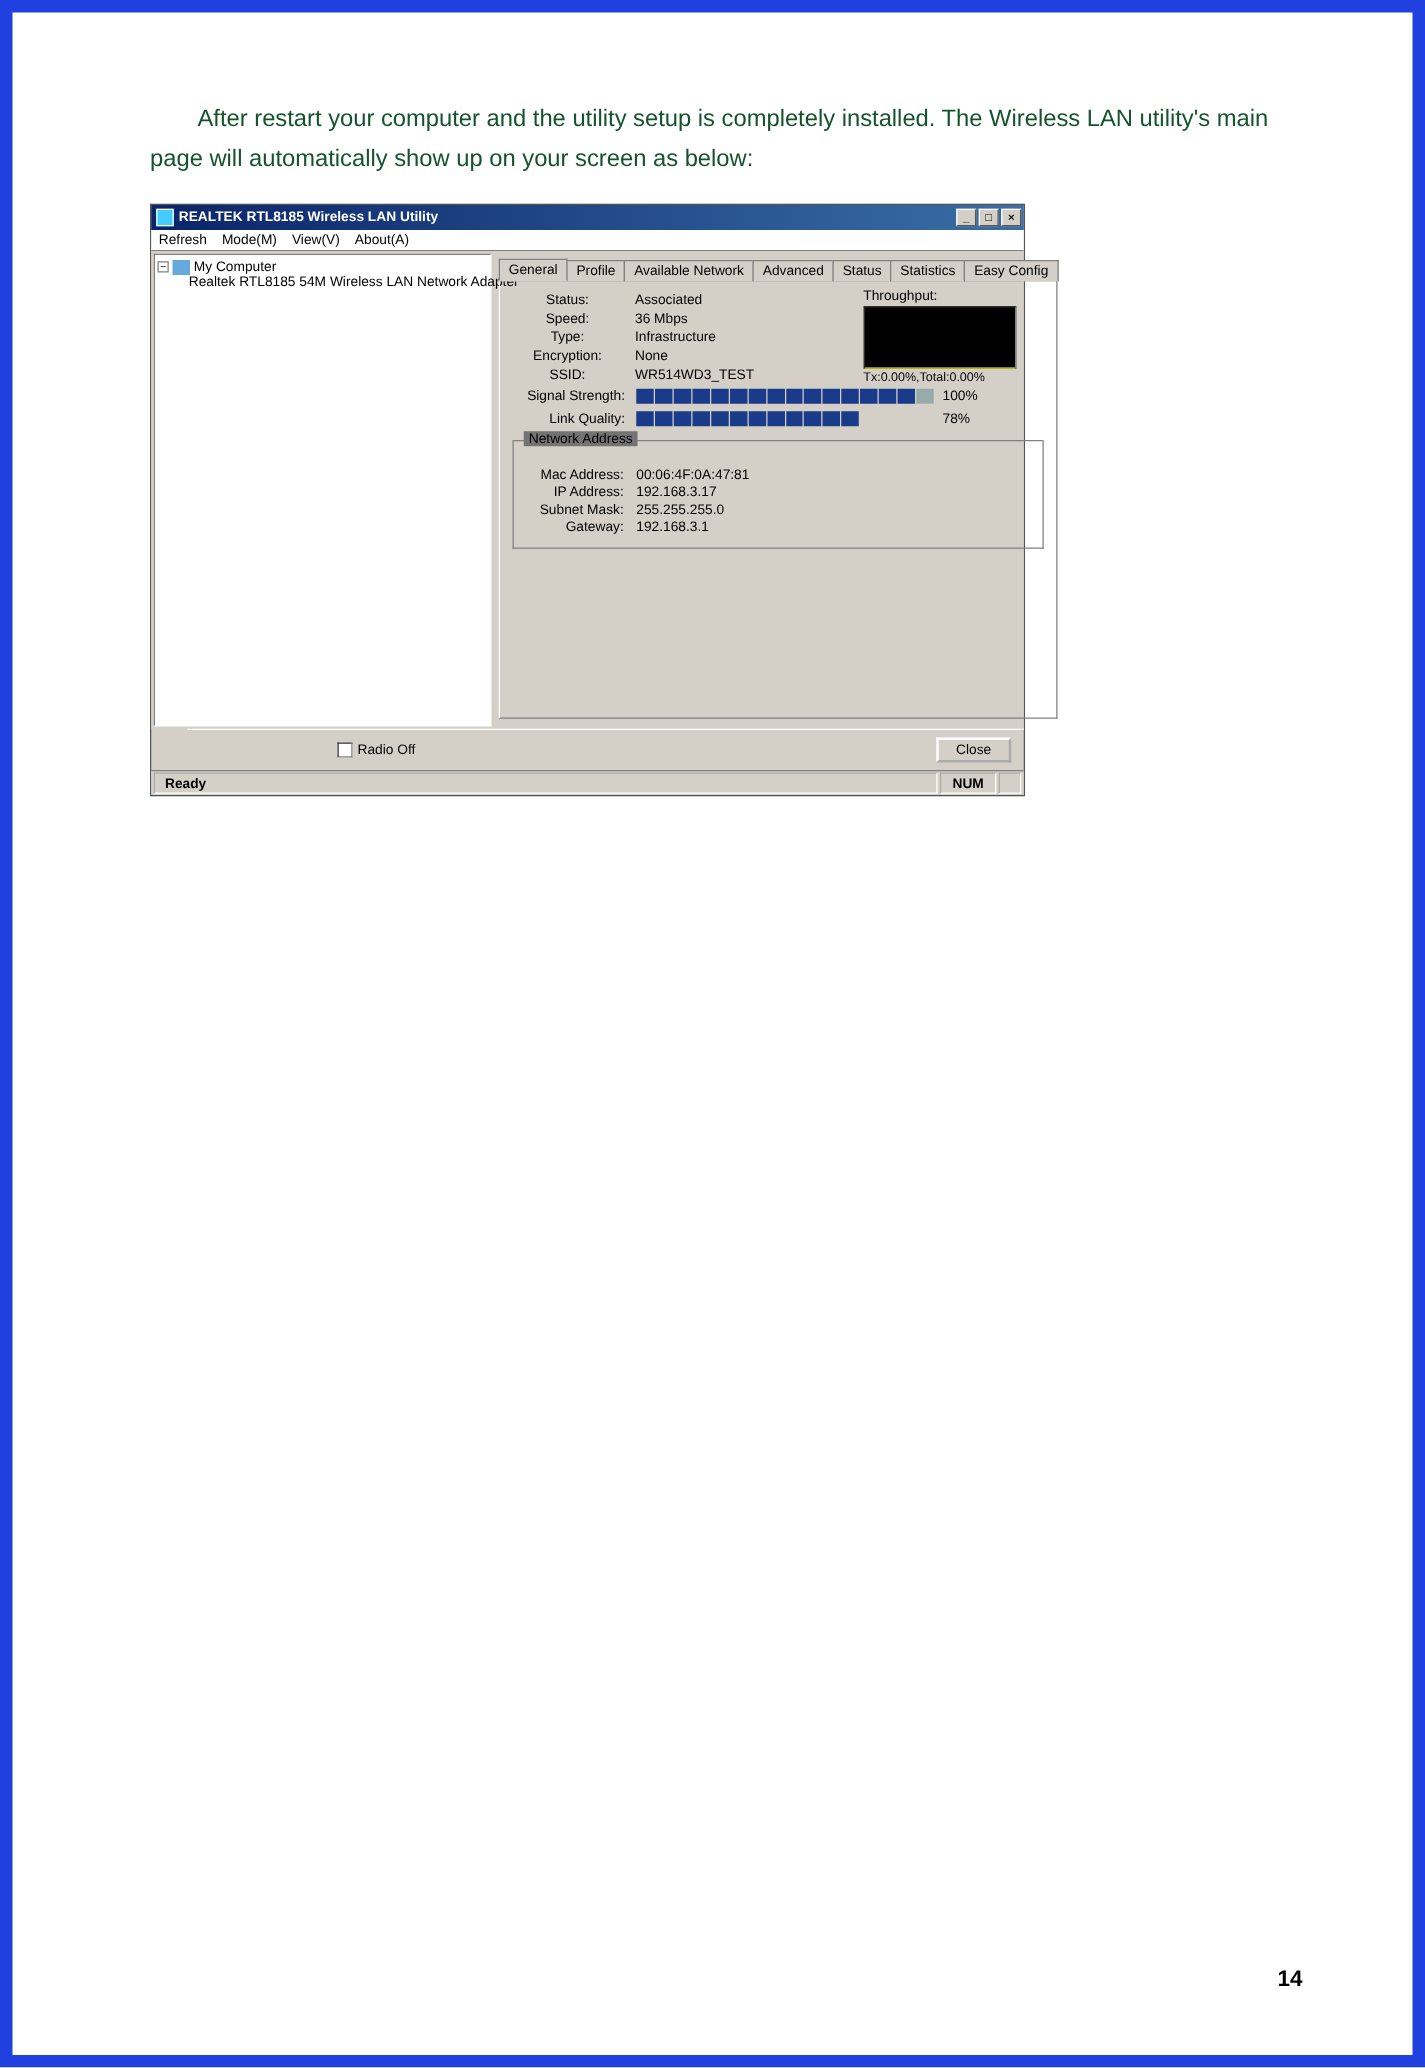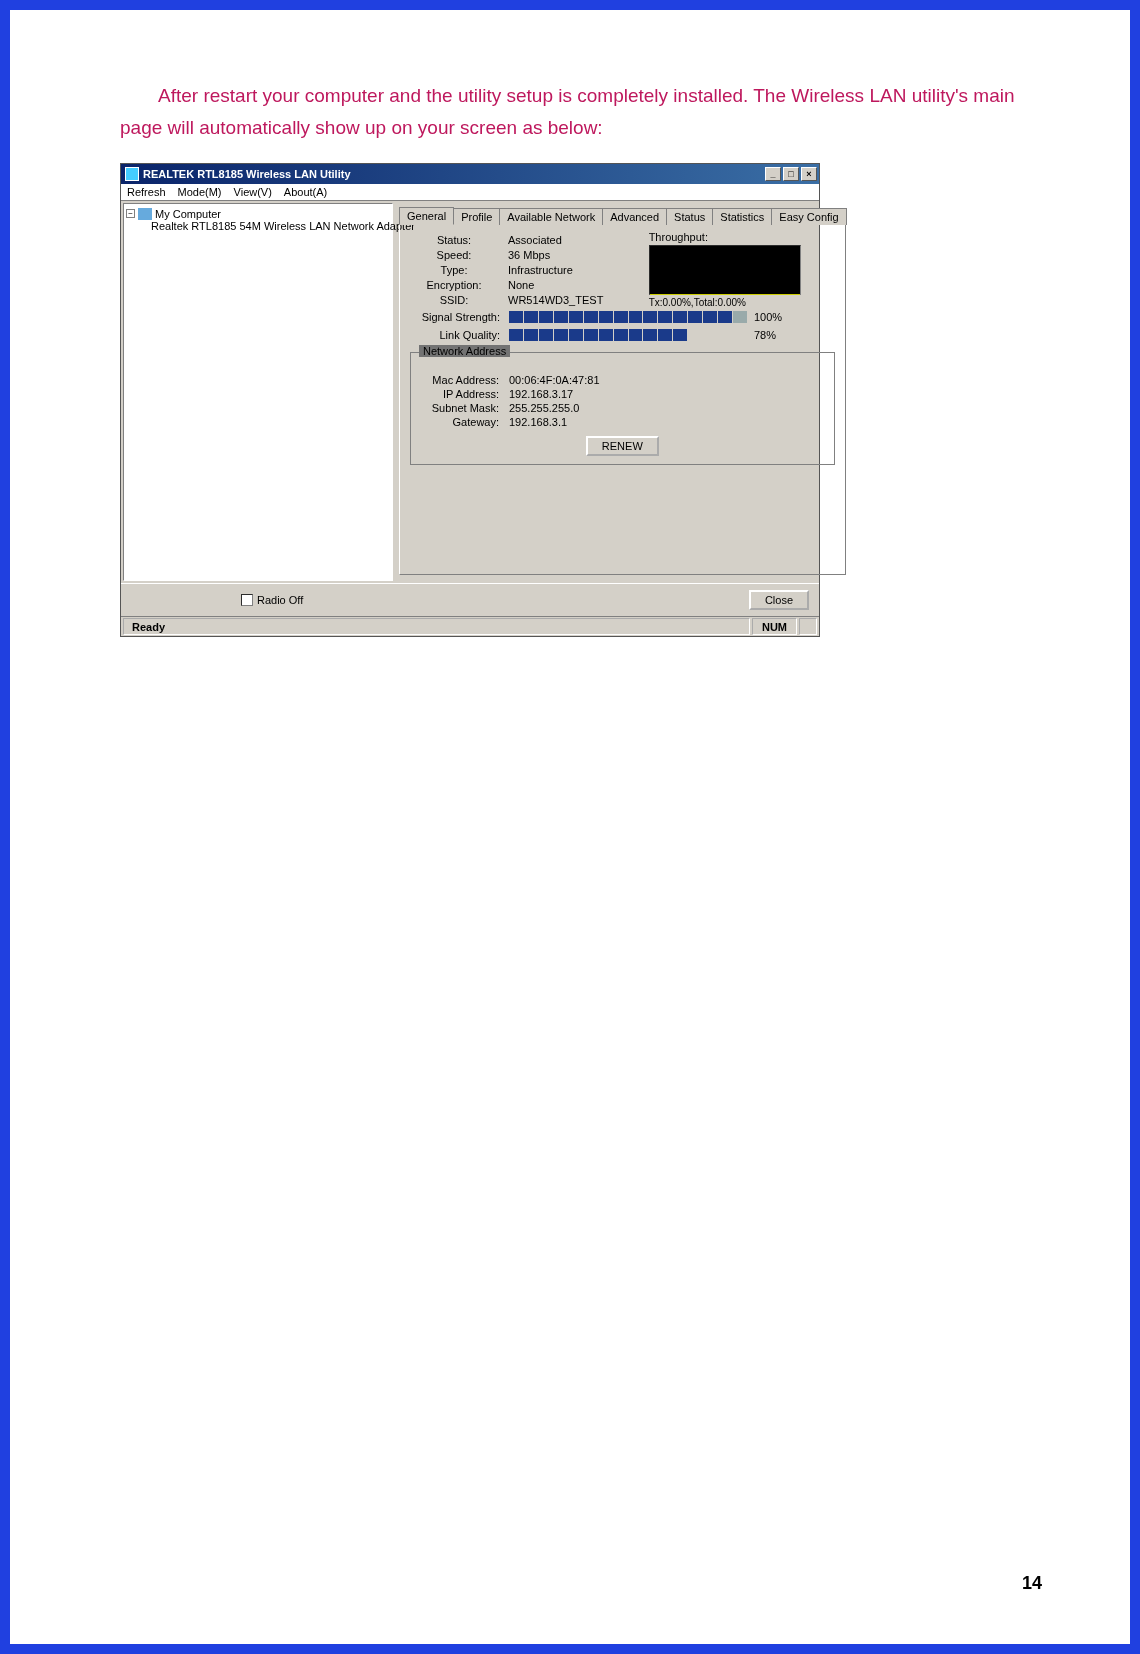--- a/index.html
+++ b/index.html
@@ -18,21 +18,21 @@
   .page-inner {
     width: 100%;
     height: 100%;
     background: #fff;
     padding: 70px 80px 40px 80px;
     position: relative;
   }
   .body-text {
     font-size: 19px;
     line-height: 1.7;
-    color: #be185d;
+    color: #14532d;
     margin: 0 30px 18px 30px;
   }
   .body-text .indent { display:inline-block; width:38px; }
   .page-number {
     position: absolute;
     bottom: 50px;
     right: 88px;
     font-weight: bold;
     font-size: 18px;
   }
@@ -107,21 +107,21 @@
   }
   .tab-content {
     border:1px solid #fff; border-top:none; border-left-color:#fff;
     border-right-color:#808080; border-bottom-color:#808080;
     padding:6px 8px 12px 8px; height: 350px;
   }
   .info-row { display:flex; align-items:center; margin:3px 0; font-size:11px; }
   .info-label { width:100px; text-align:center; padding-right:8px; }
   .info-value { flex:0 0 auto; }
   .throughput-box {
-    position:absolute; right:44px; width:152px; font-size:11px;
+    position:absolute; right:32px; width:122px; font-size:11px;
   }
   .tp-canvas {
     height:50px; background:#000; border:1px inset #808080; margin-top:2px;
   }
   .tp-line { height:1px; background:#cc0; margin-top:48px; }
   .tp-stats { font-size:10px; margin-top:2px; }
   .upper-wrap { position:relative; }
   .bar-row { display:flex; align-items:center; margin:4px 0; }
   .bar-label{ width:100px; text-align:right; padding-right:8px; font-size:11px; }
   .bar-track{
@@ -148,20 +148,21 @@
   .addr-label{ width:90px; text-align:right; padding-right:10px; }
   .btn {
     border:2px outset #fff; background:#d4d0c8; padding:2px 14px;
     font-size:11px; font-family:inherit;
   }
   .renew-wrap { text-align:center; margin-top:8px; }
 
   .bottom-bar {
     display:flex; align-items:center; padding:6px 10px;
     border-top:1px solid #fff;
+    margin-left:29px;
   }
   .bottom-bar .chk-wrap { margin-left:110px; display:flex; align-items:center; gap:4px; }
   .bottom-bar .chk { width:12px;height:12px;border:1px inset #808080;background:#fff; }
   .bottom-bar .spacer{flex:1;}
   .statusbar {
     display:flex; border-top:1px solid #808080; background:#d4d0c8;
     font-size:11px; height:20px; align-items:center; padding:0 2px;font-weight:bold;
   }
   .status-cell {
     border:1px inset #fff; padding:1px 8px; height:17px; line-height:14px;
@@ -309,23 +310,20 @@
                 <div>192.168.3.17</div>
               </div>
               <div class="addr-row">
                 <div class="addr-label">Subnet Mask:</div>
                 <div>255.255.255.0</div>
               </div>
               <div class="addr-row">
                 <div class="addr-label">Gateway:</div>
                 <div>192.168.3.1</div>
               </div>
-              <div class="renew-wrap">
-                <button class="btn">RENEW</button>
-              </div>
             </div>
           </div>
         </div>
       </div>
 
       <div class="bottom-bar">
         <div class="chk-wrap">
           <span class="chk"></span>
           <span>Radio Off</span>
         </div>

